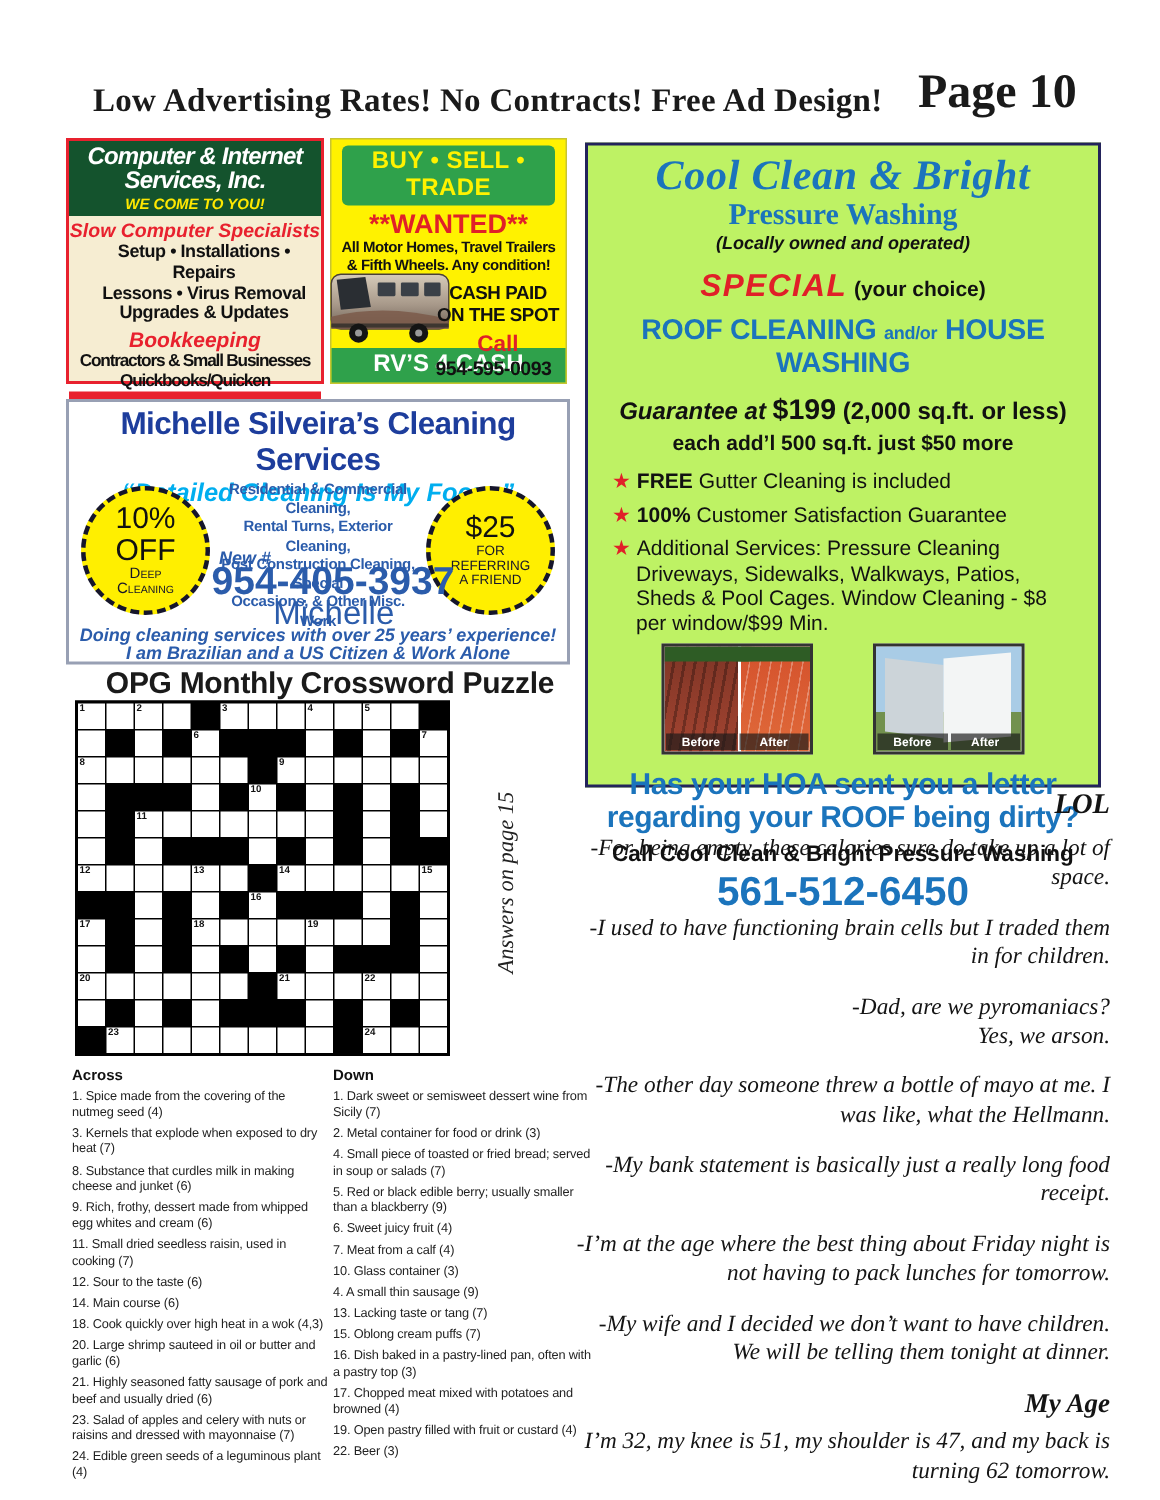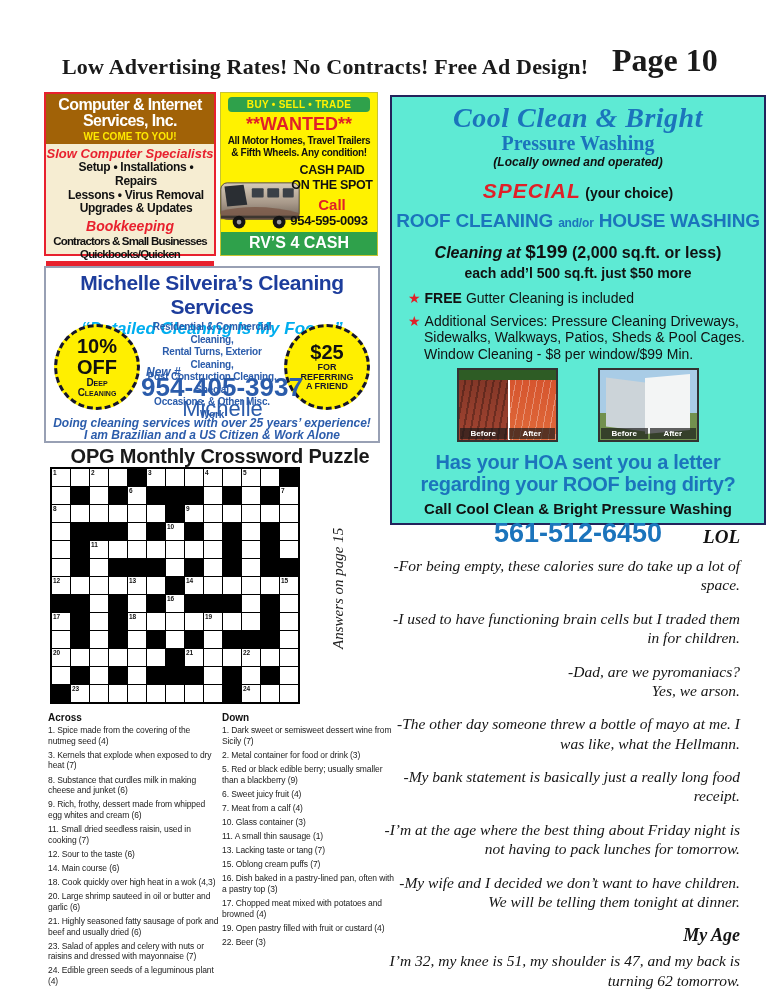--- a/index.html
+++ b/index.html
@@ -7,45 +7,45 @@
         font-family:"Liberation Sans",sans-serif;color:#111;}
   
   .hdr-tagline{position:absolute;left:62px;top:54px;font-family:"Liberation Serif",serif;
         font-weight:700;font-size:22px;letter-spacing:0.2px;color:#1a1a1a;}
   .hdr-page{position:absolute;left:612px;top:42px;font-family:"Liberation Serif",serif;
         font-weight:700;font-size:32px;color:#1a1a1a;}
   
   .ad{position:absolute;box-sizing:border-box;}
   .computer{left:44px;top:92px;width:172px;height:164px;background:#f6edd2;
         border:2px solid #e8212e;display:flex;flex-direction:column;text-align:center;}
-  .c-head{background:#a16207;color:#fff;padding:3px 0 2px;}
+  .c-head{background:#14532d;color:#fff;padding:3px 0 2px;font-style:italic;}
   .c-t1,.c-t2{font-size:16px;font-weight:700;line-height:1.02;letter-spacing:-0.6px;}
   .c-come{color:#ffe800;font-size:10px;font-weight:700;margin-top:1px;}
   .c-body{flex:1;padding-top:2px;line-height:1.16;}
   .c-redit{color:#e8212e;font-style:italic;font-weight:700;font-size:13px;}
   .c-svc{font-size:12px;font-weight:700;letter-spacing:-0.3px;padding-left:12px;}
   .c-book{font-size:14px;margin-top:2px;}
   .c-cond{font-size:11.5px;font-weight:700;letter-spacing:-0.8px;}
   .c-phone{background:#e8212e;color:#fff;font-size:24px;font-weight:700;padding:2px 0 4px;}
   
   .rv{left:220px;top:92px;width:158px;height:164px;background:#fff200;
       border:1px solid #c8c432;display:flex;flex-direction:column;text-align:center;}
-  .rv-banner{background:#2fa14b;color:#fff200;font-weight:700;font-size:10px;
+  .rv-banner{background:#2fa14b;color:#fff200;font-weight:700;font-size:16px;
       margin:4px 7px 2px;border-radius:4px;padding:2px 0;letter-spacing:0.3px;}
   .rv-wanted{color:#e02028;font-size:18px;font-weight:800;}
   .rv-desc{font-size:10px;font-weight:700;line-height:1.18;letter-spacing:-0.3px;}
   .rv-mid{position:relative;flex:1;}
   .rv-img{position:absolute;left:-2px;bottom:0;width:82px;height:60px;}
   .rv-right{position:absolute;right:1px;top:4px;width:88px;text-align:center;}
   .rv-cash{font-size:12.5px;font-weight:700;line-height:1.2;letter-spacing:-0.3px;}
   .rv-call{color:#e02028;font-weight:700;font-size:15px;margin-top:3px;}
   .rv-phone{font-size:13px;font-weight:700;margin-left:-6px;width:94px;letter-spacing:-0.3px;}
   .rv-bottom{background:#2fa14b;color:#fff;font-size:16px;font-weight:700;padding:2px 0 3px;}
   
-  .cool{left:390px;top:95px;width:376px;height:430px;background:#5eead4;
+  .cool{left:390px;top:95px;width:344px;height:430px;background:#bef264;
         border:2px solid #23235b;text-align:center;}
   .cc-title{font-family:"Liberation Serif",serif;font-style:italic;font-weight:700;
         color:#1b74bc;font-size:28px;margin-top:5px;letter-spacing:0.5px;}
   .cc-sub{font-family:"Liberation Serif",serif;color:#1b74bc;font-weight:700;font-size:20px;margin-top:-2px;}
   .cc-owned{font-size:12px;font-weight:700;font-style:italic;}
   .cc-special-row{margin-top:10px;}
   .cc-special{color:#e02028;font-size:21px;font-weight:800;font-style:italic;letter-spacing:1px;}
   .cc-choice{font-size:14px;font-weight:700;}
   .cc-rh{color:#1b74bc;font-size:19px;font-weight:800;margin-top:7px;letter-spacing:-0.2px;}
   .cc-andor{font-size:12px;}
@@ -77,21 +77,21 @@
   .cc-hoa{color:#1b74bc;font-size:20px;font-weight:800;line-height:1.12;margin-top:9px;letter-spacing:-0.3px;}
   .cc-cta{font-size:15px;font-weight:800;line-height:1.15;margin-top:4px;}
   .cc-phone{color:#1b74bc;font-size:27px;font-weight:800;margin-top:1px;}
   
   .michelle{left:44px;top:266px;width:336px;height:177px;background:#fff;
         border:2px solid #98a0b4;text-align:center;color:#2b5cab;}
   .m-title{color:#1d3d9c;font-weight:800;font-size:21px;margin-top:3px;letter-spacing:-0.4px;}
   .m-tag{color:#00aeef;font-weight:700;font-style:italic;font-size:17px;}
   .badge{position:absolute;width:86px;height:86px;border-radius:50%;background:#ffef00;
         border:3px dashed #15152a;display:flex;flex-direction:column;justify-content:center;
-        color:#15152a;font-weight:700;line-height:1.05;box-sizing:border-box;}
+        color:#15152a;font-weight:400;line-height:1.05;box-sizing:border-box;}
   .badge-left{left:8px;top:56px;}
   .badge-right{right:8px;top:56px;}
   .b-big{font-size:20px;color:#111;}
   .b-small{font-size:10px;font-variant:small-caps;color:#15152a;}
   .b-tiny{font-size:9px;color:#15152a;}
   .m-center{position:absolute;left:96px;right:96px;top:53px;font-size:10px;font-weight:700;
         line-height:1.25;white-space:pre-line;letter-spacing:-0.2px;}
   .m-new{position:absolute;left:100px;top:97px;font-style:italic;font-weight:700;font-size:12px;}
   .m-phone{position:absolute;left:20px;right:0;top:104px;font-size:26px;font-weight:800;}
   .m-name{position:absolute;left:0;right:0;top:128px;font-size:22px;font-weight:400;padding-left:21px;}
@@ -191,28 +191,31 @@
     <div class="cc-special-row">
       <span class="cc-special">SPECIAL</span>
       <span class="cc-choice">(your choice)</span>
     </div>
     <div class="cc-rh">
       <span>ROOF CLEANING</span>
       <span class="cc-andor">and/or</span>
       <span>HOUSE WASHING</span>
     </div>
     <div class="cc-start">
-      <span class="it">Cleaning at</span>
+      <span class="it">Guarantee at</span>
       <span class="cc-price">$199</span>
       <span>(2,000 sq.ft. or less)</span>
     </div>
     <div class="cc-addl">each add’l 500 sq.ft. just $50 more</div>
     <div class="cc-bullets">
       <div class="cc-bullet">
         <span class="cc-star">★</span><span class="cc-lead">FREE</span><span>Gutter Cleaning is included</span>
+      </div>
+      <div class="cc-bullet">
+        <span class="cc-star">★</span><span class="cc-lead">100%</span><span>Customer Satisfaction Guarantee</span>
       </div>
       <div class="cc-bullet">
         <span class="cc-star">★</span><span>Additional Services: Pressure Cleaning Driveways, Sidewalks, Walkways, Patios, Sheds &amp; Pool Cages. Window Cleaning - $8 per window/$99 Min.</span>
       </div>
     </div>
     <div class="cc-photos">
       <div class="photo">
         <div class="roof-left"></div>
         <div class="roof-right"></div>
         <div class="roof-top"></div>
@@ -503,25 +506,26 @@
         <p class="clue">21. Highly seasoned fatty sausage of pork and beef and usually dried (6)</p>
         <p class="clue">23. Salad of apples and celery with nuts or raisins and dressed with mayonnaise (7)</p>
         <p class="clue">24. Edible green seeds of a leguminous plant (4)</p>
       </div>
   </div>
   <div class="clues clues-down">
     <p class="clue-head">Down</p>
     <div>
         <p class="clue">1. Dark sweet or semisweet dessert wine from Sicily (7)</p>
         <p class="clue">2. Metal container for food or drink (3)</p>
+        <p class="clue">4. Small piece of toasted or fried bread; served in soup or salads (7)</p>
         <p class="clue">5. Red or black edible berry; usually smaller than a blackberry (9)</p>
         <p class="clue">6. Sweet juicy fruit (4)</p>
         <p class="clue">7. Meat from a calf (4)</p>
         <p class="clue">10. Glass container (3)</p>
-        <p class="clue">11. A small thin sausage (1)</p>
+        <p class="clue">4. A small thin sausage (9)</p>
         <p class="clue">13. Lacking taste or tang (7)</p>
         <p class="clue">15. Oblong cream puffs (7)</p>
         <p class="clue">16. Dish baked in a pastry-lined pan, often with a pastry top (3)</p>
         <p class="clue">17. Chopped meat mixed with potatoes and browned (4)</p>
         <p class="clue">19. Open pastry filled with fruit or custard (4)</p>
         <p class="clue">22. Beer (3)</p>
       </div>
   </div>
 
   <div class="lol">

